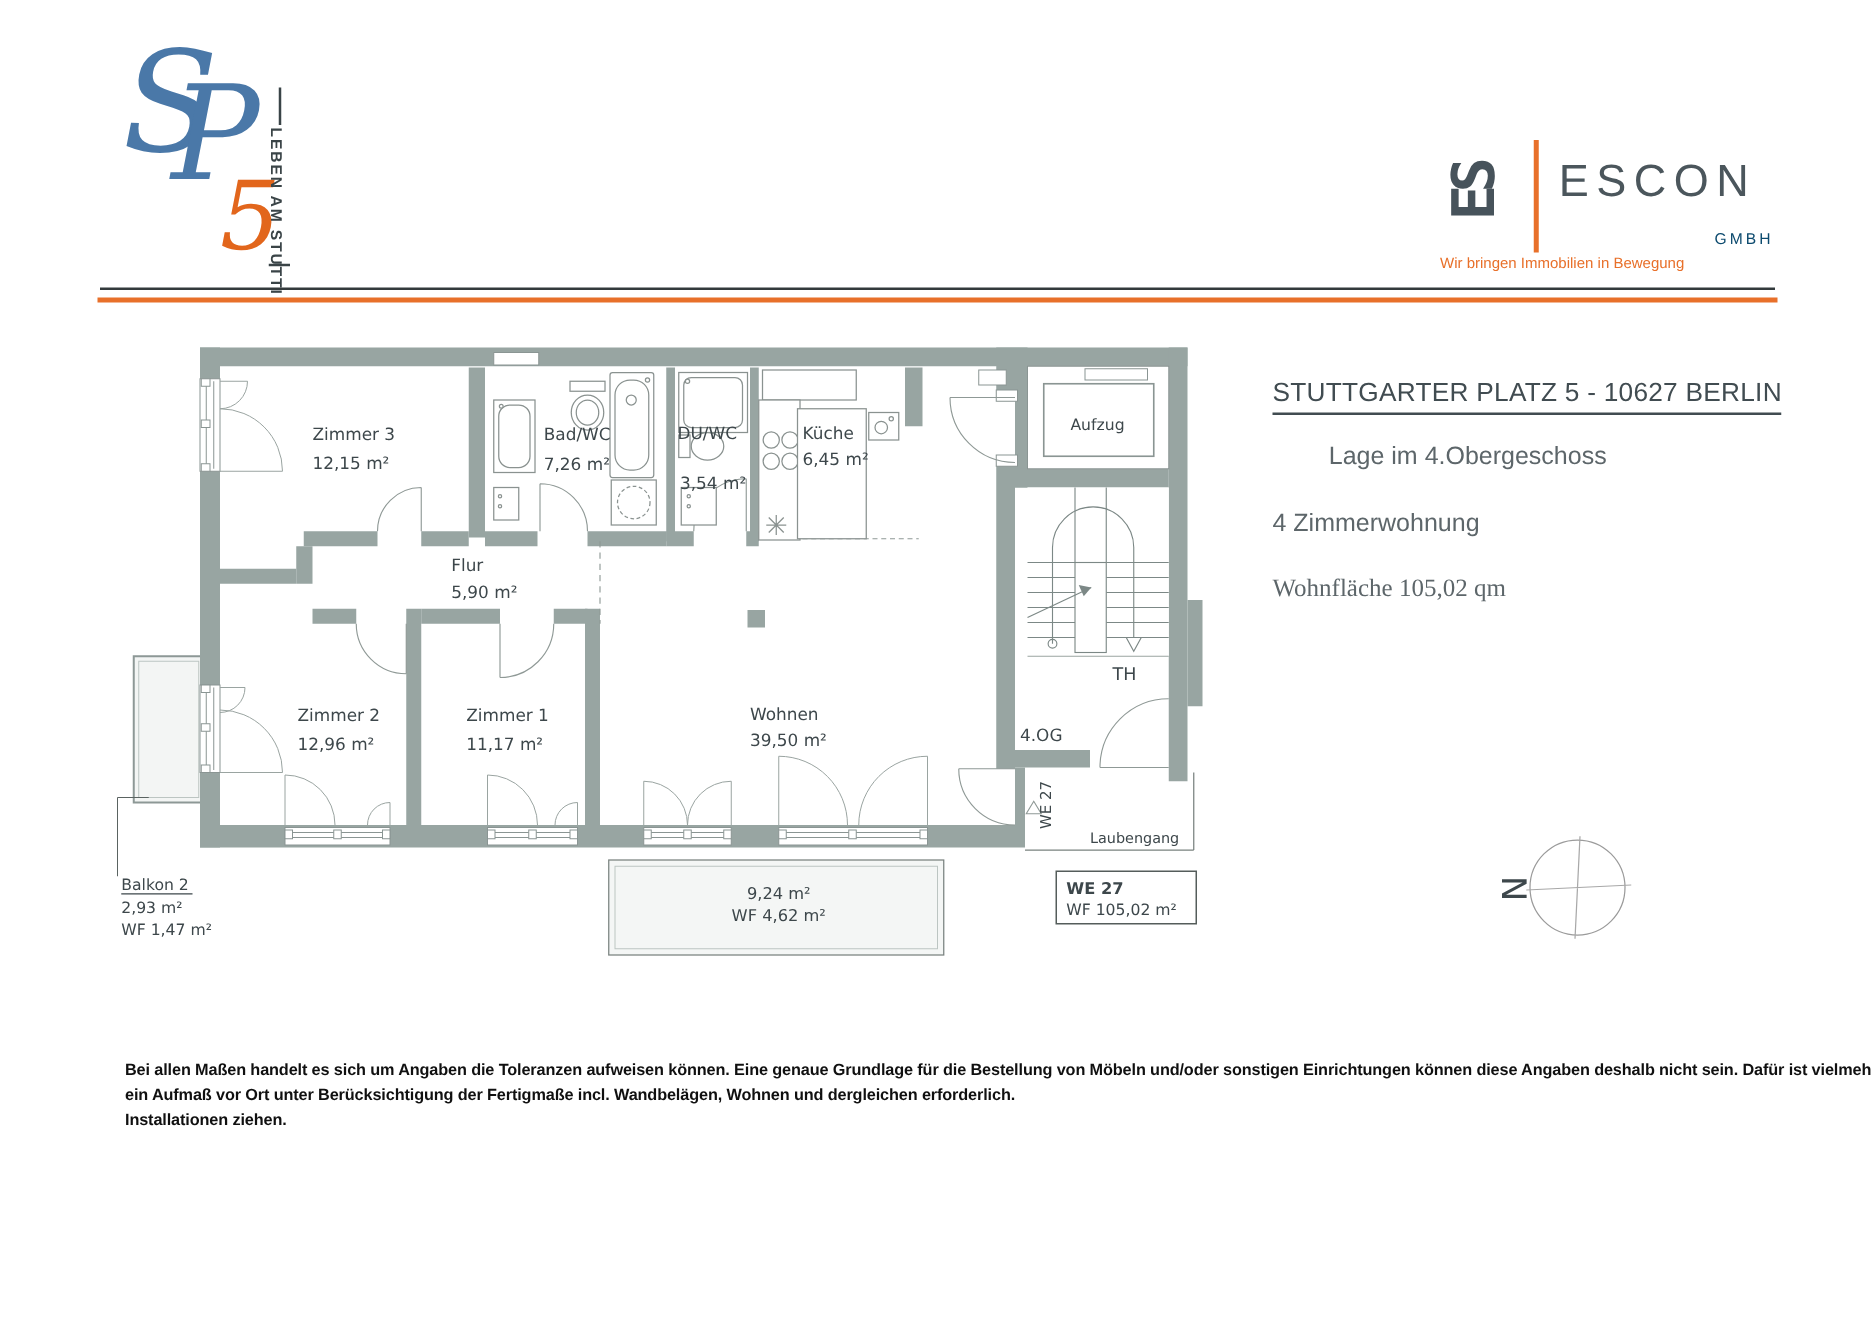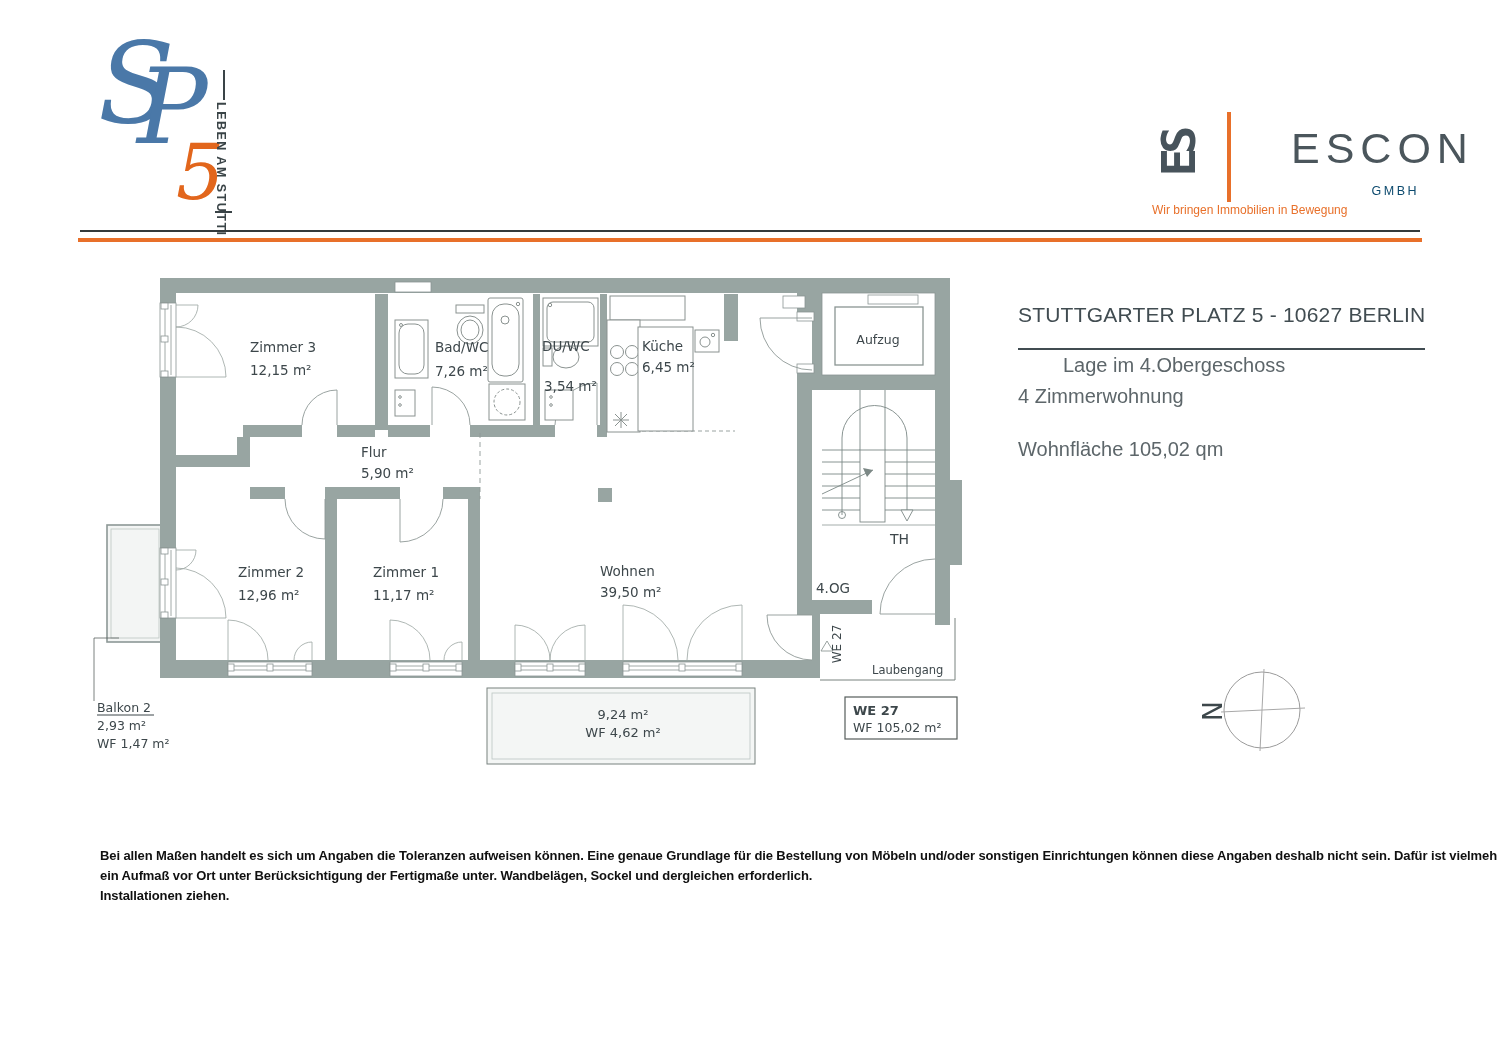--- a/index.html
+++ b/index.html
@@ -14,28 +14,28 @@
   .sp-vtag { position:absolute; left:214px; top:102px; writing-mode:vertical-rl; font-size:12.5px; font-weight:bold; letter-spacing:1.5px; color:#3a4447; white-space:nowrap; }
   .sp-vline-bottom { position:absolute; left:215px; top:211px; width:17px; height:2px; background:#3a4447; }
 
   
   .rule-dark { position:absolute; left:80px; top:230px; width:1340px; height:2px; background:#333a3c; }
   .rule-orange { position:absolute; left:78px; top:238px; width:1344px; height:4px; background:#e8702a; }
 
   
   .escon-monogram { position:absolute; left:1150px; top:110px; }
   .escon-vline { position:absolute; left:1227px; top:112px; width:4px; height:90px; background:#e8702a; }
-  .escon-name { position:absolute; left:1247px; top:124px; font-size:43px; letter-spacing:6px; color:#4b565c; font-family:"Liberation Sans", sans-serif;margin-left:44px; }
+  .escon-name { position:absolute; left:1247px; top:124px; font-size:36px; letter-spacing:6px; color:#4b565c; font-family:"Liberation Sans", sans-serif; }
   .escon-legal { position:absolute; left:1247px; top:184px; width:172px; text-align:right; font-size:12.5px; letter-spacing:2.5px; color:#0c4a6e; }
   .escon-tagline { position:absolute; left:1152px; top:203px; font-size:12px; color:#e8702a; }
 
   
-  .info-title { position:absolute; left:1018px; top:303px; font-size:21px; color:#414c51; border-bottom:2px solid #414c51; padding-bottom:21px; letter-spacing:0.2px; }
+  .info-title { position:absolute; left:1018px; top:303px; font-size:21px; color:#414c51; border-bottom:2px solid #414c51; padding-bottom:3px; letter-spacing:0.2px; }
   .info-line { position:absolute; left:1018px; font-size:20px; color:#5d666a; }
-  .info-line1 { top:354px;margin-left:45px; } .info-line2 { top:385px; } .info-line3 { top:438px; }
+  .info-line1 { top:354px;margin-left:45px; } .info-line2 { top:408px; } .info-line3 { top:460px;font-family:Liberation Serif, serif; }
 
   
   .plan-svg { position:absolute; left:85px; top:260px; }
   .compass-svg { position:absolute; left:1185px; top:655px; }
 
   
   .disclaimer { position:absolute; left:100px; top:846px; width:1370px; color:#101010; }
   .disclaimer div { font-size:13px; font-weight:bold; line-height:20px; white-space:nowrap; letter-spacing:-0.1px; }
 
   svg text { font-family:"DejaVu Sans", sans-serif; fill:#3d474b; }
@@ -303,17 +303,17 @@
   </svg>
 
   <svg class="compass-svg" width="160" height="112" viewBox="0 0 160 112">
     <circle cx="77" cy="55" r="38" fill="none" stroke="#9b9b9b" stroke-width="1"></circle>
     <path d="M36,57 L120,53 M79,14 L75,96" stroke="#a8a8a8" stroke-width="1" fill="none"></path>
     <text x="24" y="56" font-size="27" fill="#1a1a1a" text-anchor="middle" dominant-baseline="middle" transform="rotate(90 24 56)">N</text>
   </svg>
 
   <div class="disclaimer">
     <div>Bei allen Maßen handelt es sich um Angaben die Toleranzen aufweisen können. Eine genaue Grundlage für die Bestellung von Möbeln und/oder sonstigen Einrichtungen können diese Angaben deshalb nicht sein. Dafür ist vielmehr</div>
-    <div>ein Aufmaß vor Ort unter Berücksichtigung der Fertigmaße unter. Wandbelägen, Sockel und dergleichen erforderlich.</div>
+    <div>ein Aufmaß vor Ort unter Berücksichtigung der Fertigmaße incl. Wandbelägen, Wohnen und dergleichen erforderlich.</div>
     <div>Installationen ziehen.</div>
   </div>
 
 </div>
 
 </body></html>

